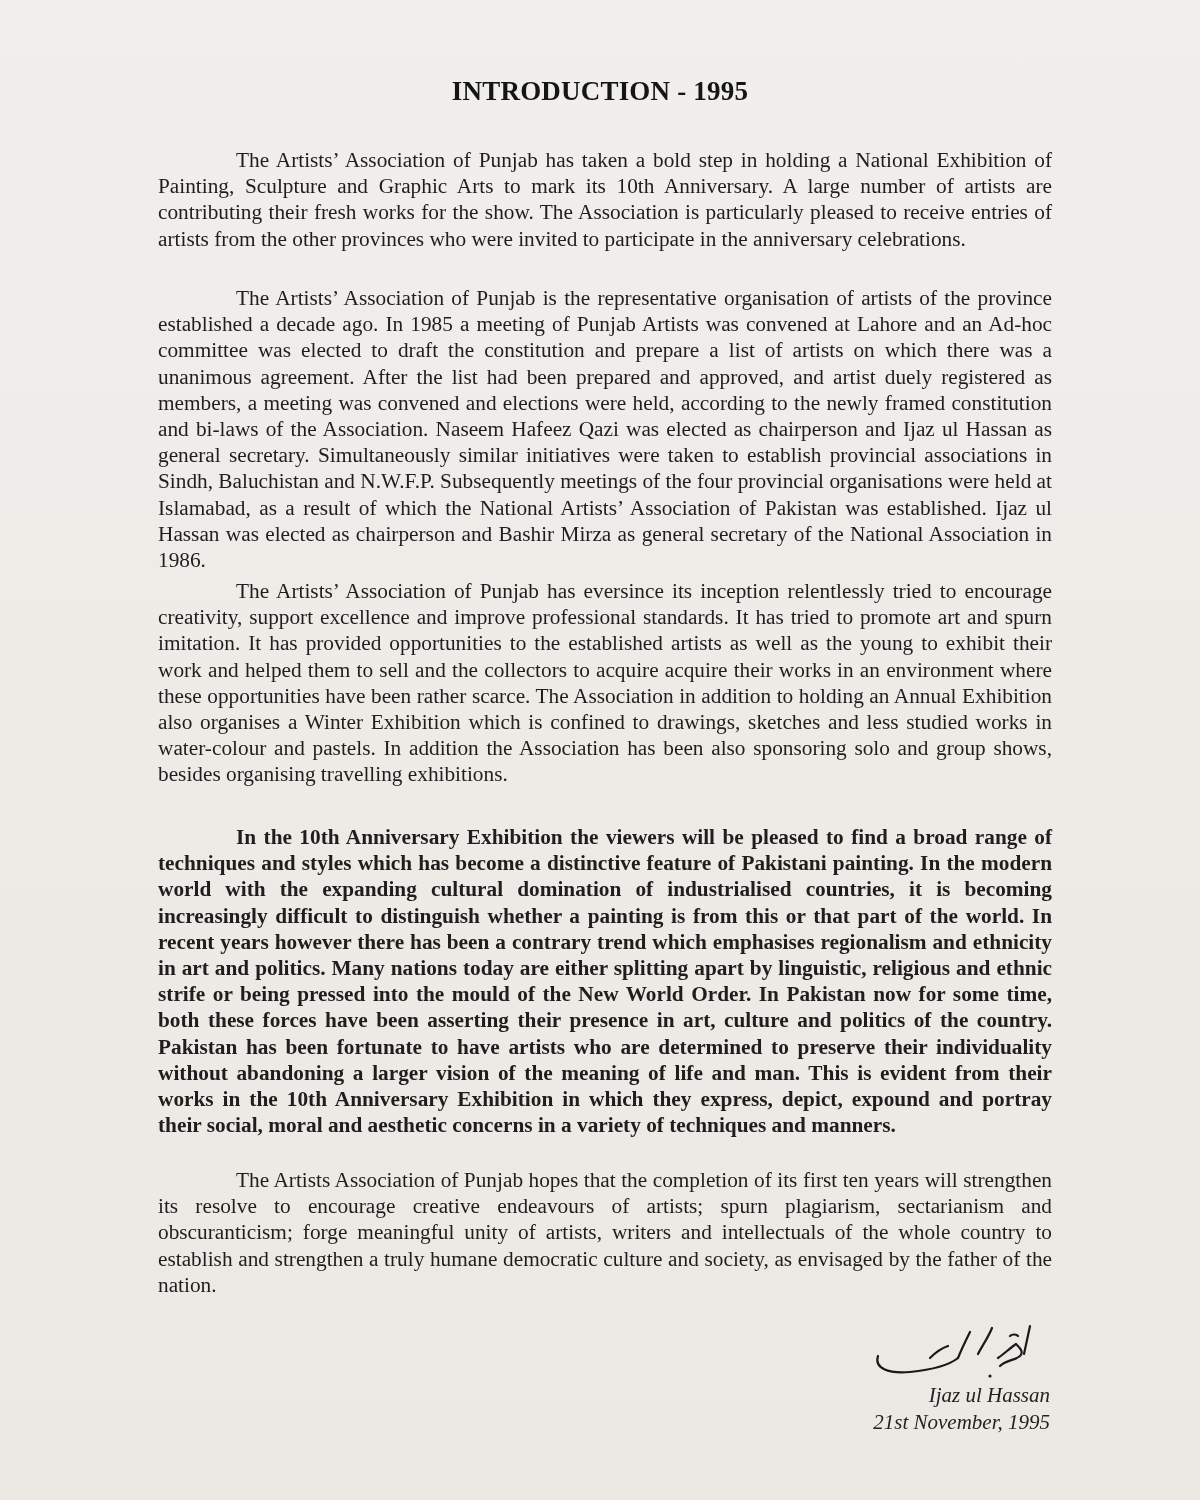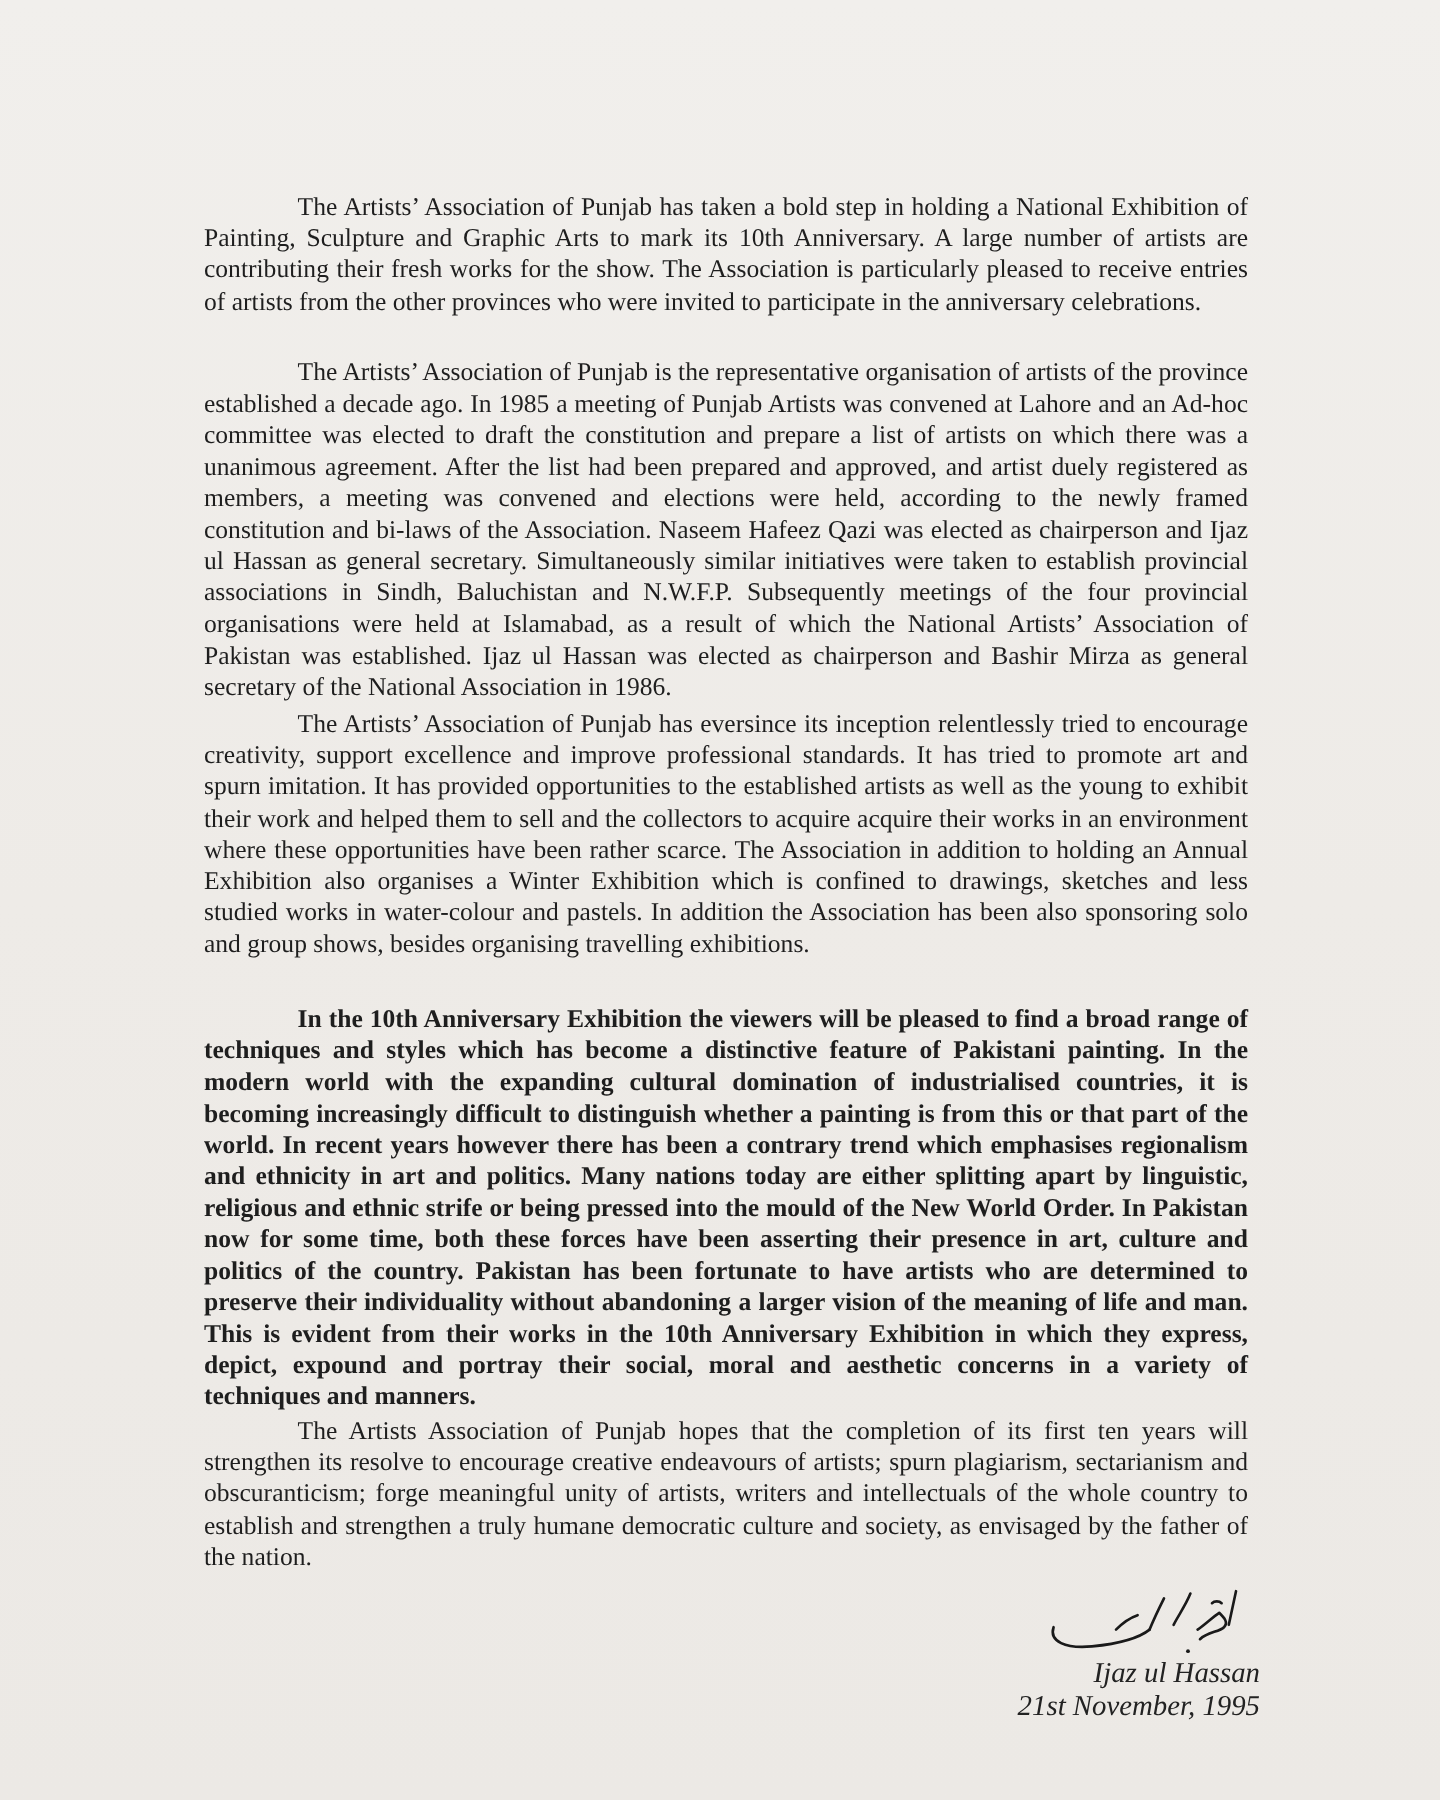--- a/index.html
+++ b/index.html
@@ -35,21 +35,21 @@
   .body-text {
     position: absolute;
     left: 154px;
     width: 902px;
     font-size: 21.3px;
     line-height: 26.2px;
     text-align: justify;
     color: #1e1e1e;
   }
   .para {
-    margin: 16px;
+    margin: 4px;
     text-indent: 78px;
     text-align: justify;
   }
   #p1 { top: 143px; }
   #p2 { top: 281px; }
   #p3 { top: 574px; }
   #p4 { top: 820px; font-weight: bold; }
   #p5 { top: 1163px; }
 
   .signature {
@@ -58,31 +58,32 @@
     top: 1318px;
     width: 180px;
     height: 60px;
   }
   .signer {
     position: absolute;
     right: 150px;
     top: 1382px;
     text-align: right;
     font-style: italic;
-    font-size: 24px;
+    font-size: 21px;
     line-height: 27px;
     color: #222;
   }
   .signer div { white-space: nowrap; }
 </style>
 </head>
 <body>
 
 <div class="page">
 
+  <div class="title">INTRODUCTION - 1995</div>
 
   <div class="body-text" id="p1">
     <p class="para">The Artists’ Association of Punjab has taken a bold step in holding a National Exhibition of Painting, Sculpture and Graphic Arts to mark its 10th Anniversary. A large number of artists are contributing their fresh works for the show. The Association is particularly pleased to receive entries of artists from the other provinces who were invited to participate in the anniversary celebrations.</p>
   </div>
 
   <div class="body-text" id="p2">
     <p class="para">The Artists’ Association of Punjab is the representative organisation of artists of the province established a decade ago. In 1985 a meeting of Punjab Artists was convened at Lahore and an Ad-hoc committee was elected to draft the constitution and prepare a list of artists on which there was a unanimous agreement. After the list had been prepared and approved, and artist duely registered as members, a meeting was convened and elections were held, according to the newly framed constitution and bi-laws of the Association. Naseem Hafeez Qazi was elected as chairperson and Ijaz ul Hassan as general secretary. Simultaneously similar initiatives were taken to establish provincial associations in Sindh, Baluchistan and N.W.F.P. Subsequently meetings of the four provincial organisations were held at Islamabad, as a result of which the National Artists’ Association of Pakistan was established. Ijaz ul Hassan was elected as chairperson and Bashir Mirza as general secretary of the National Association in 1986.</p>
   </div>
 
   <div class="body-text" id="p3">

